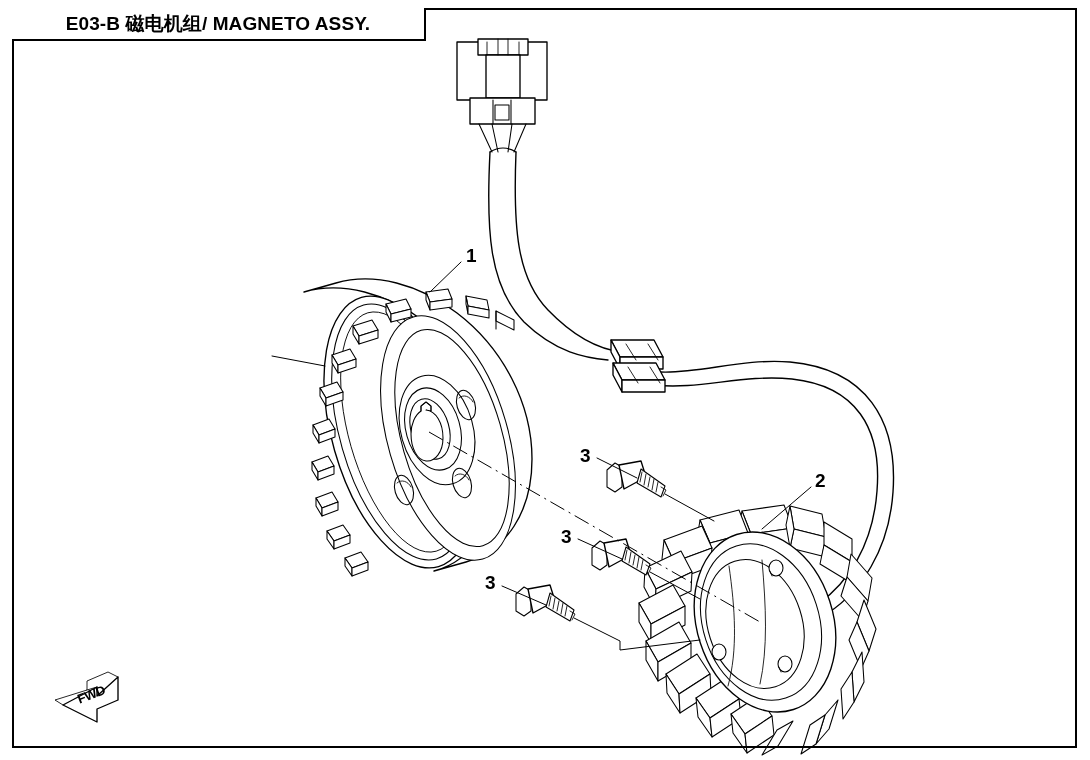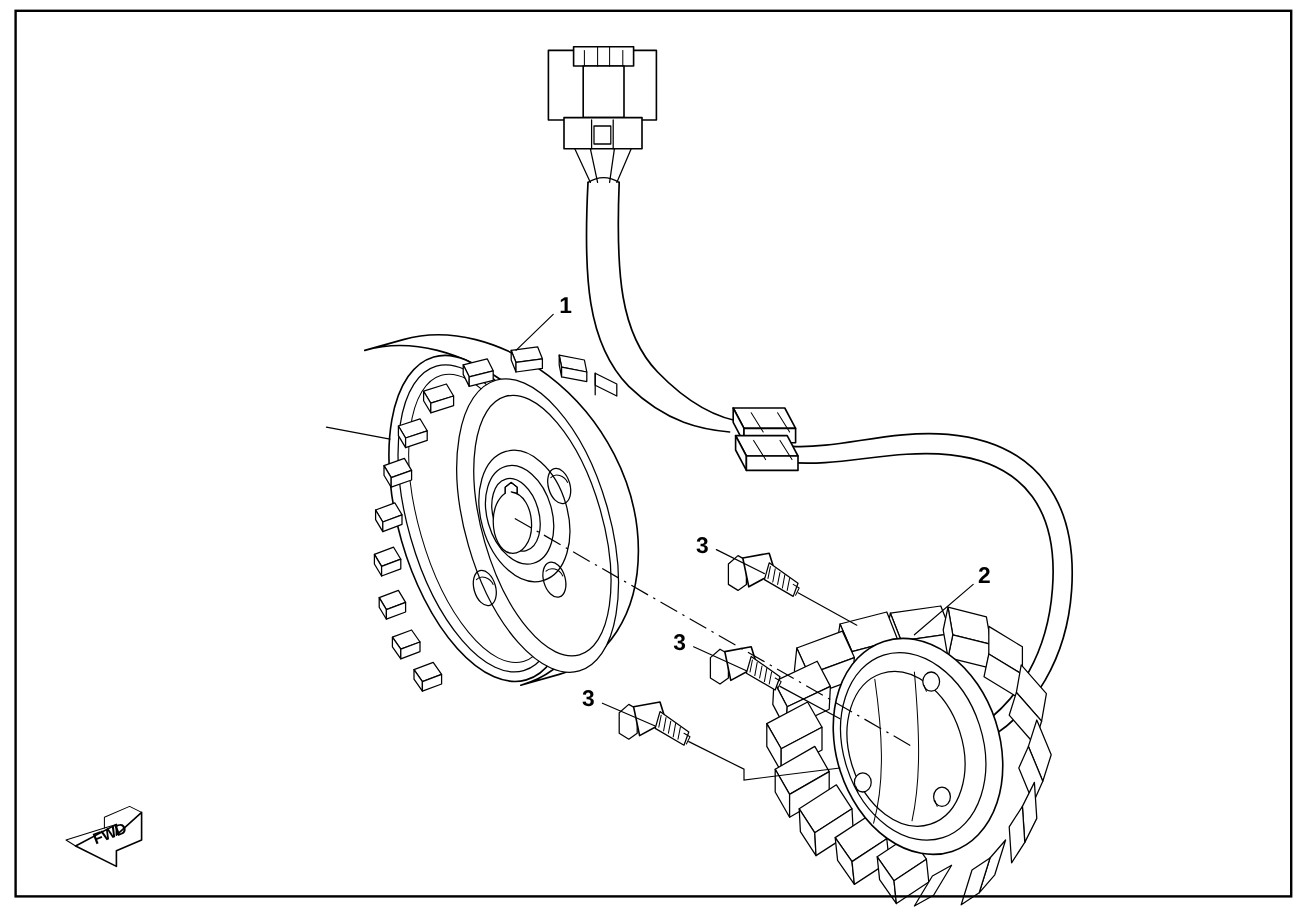--- a/index.html
+++ b/index.html
@@ -347,20 +347,23 @@
     <g>
       <path class="wht" d="M118 677 L118 700 L97 709 L97 722 L63 705 L97 687 L97 696 Z"></path>
       <path class="ln-hair" d="M118 677 L108 672 L87 681 L87 690 L55 700 L63 705"></path>
       <path class="ln-hair" d="M87 690 L97 687"></path>
       <path class="blk" d="M99 690 L116 683 L116 699 L99 706 Z" opacity="0"></path>
     </g>
   </svg>
 
   <div class="frame-outer"></div>
 
+  <div class="title-box">
+    <span class="title-text">E03-B 磁电机组/ MAGNETO ASSY.</span>
+  </div>
 
   <span class="callout" style="left:466px; top:246px;">1</span>
   <span class="callout" style="left:815px; top:471px;">2</span>
   <span class="callout" style="left:580px; top:446px;">3</span>
   <span class="callout" style="left:561px; top:527px;">3</span>
   <span class="callout" style="left:485px; top:573px;">3</span>
 
   <span class="fwd-label" style="left:77px; top:687px;">FWD</span>
 
 </div>

